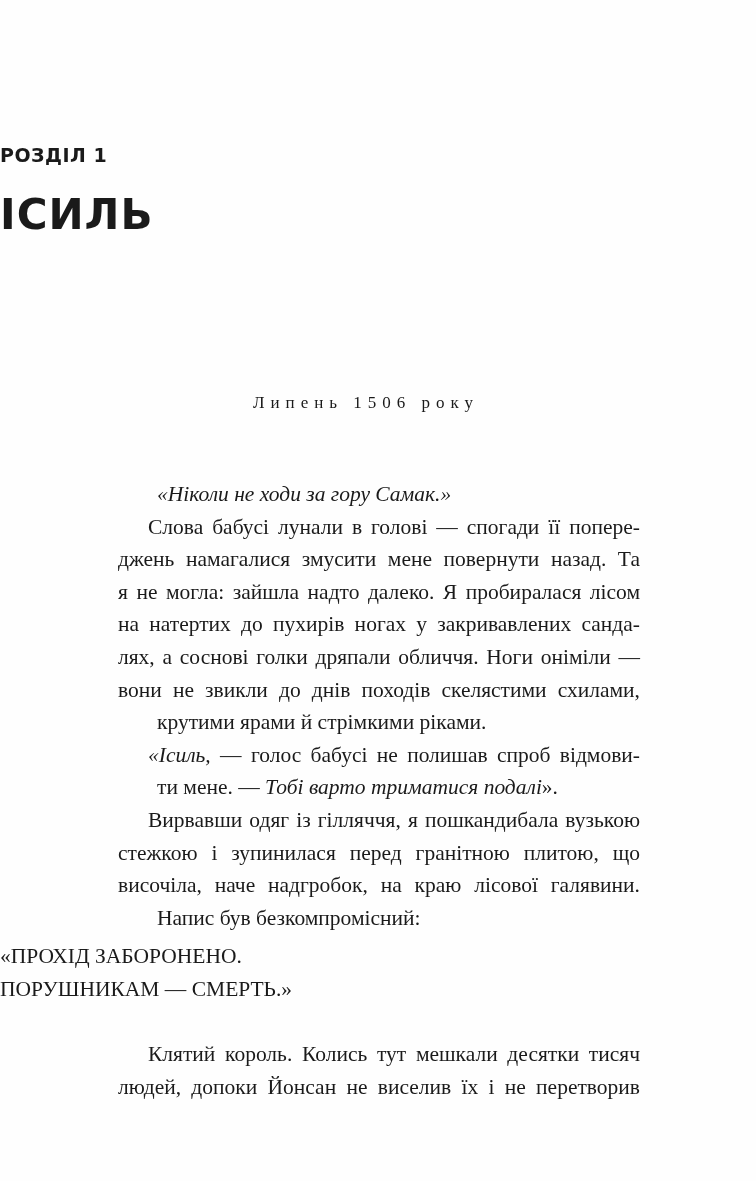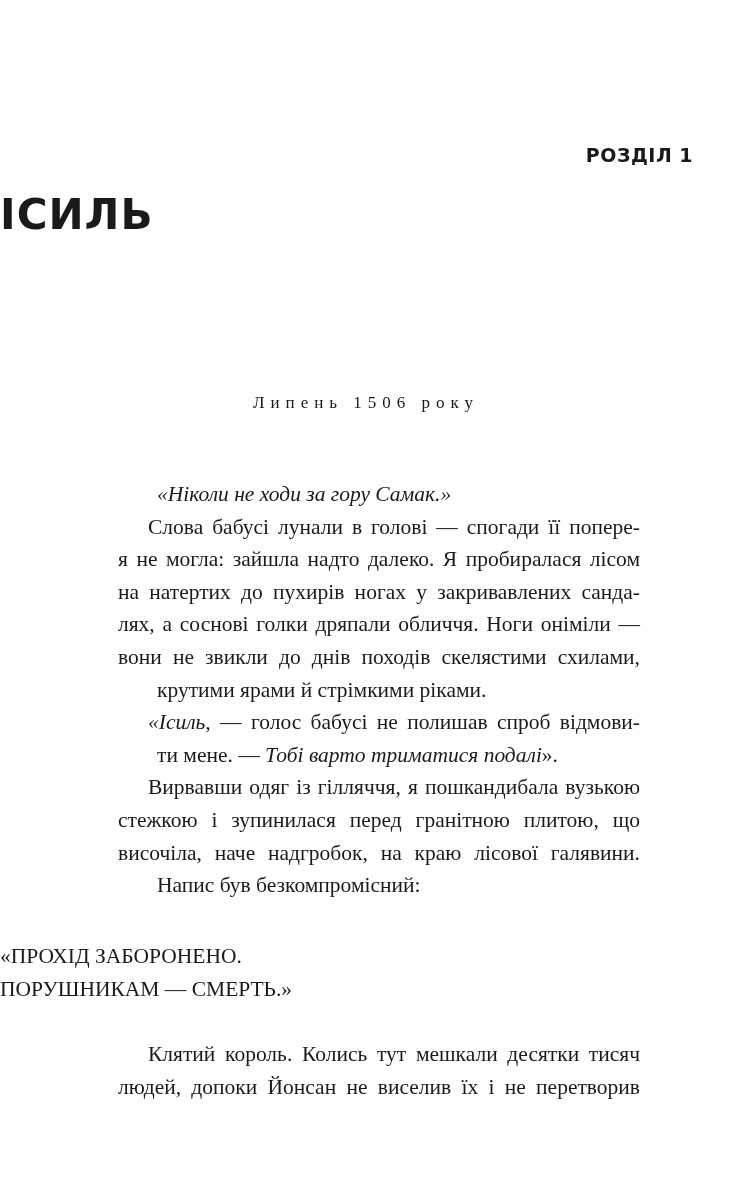--- a/index.html
+++ b/index.html
@@ -1,19 +1,19 @@
 <!DOCTYPE html>
 <html><head>
   <meta charset="utf-8">
   <style>
     html, body { margin: 0; padding: 0; background: #fefefe; }
     body { width: 756px; height: 1181px; position: relative; overflow: hidden; color: #1a1a1a; }
     .page { position: absolute; left: 0; top: 0; width: 756px; height: 1181px; }
     .chapter-label {
-      position: absolute; top: 144px; left: 0; width: 693px; text-align: right;
+      position: absolute; top: 144px; left: 0; width: 693px; text-align: left;
       font-family: "DejaVu Sans", sans-serif; font-weight: bold; font-size: 19px; letter-spacing: 0.5px;
     }
     .chapter-title {
       position: absolute; top: 190px; left: 0; width: 756px; text-align: left;
       font-family: "DejaVu Sans", sans-serif; font-weight: bold; font-size: 42px; letter-spacing: 1px;
     }
     .date-line {
       position: absolute; top: 393px; left: 0; width: 732px; text-align: center;
       font-family: "Liberation Serif", serif; font-size: 17px; letter-spacing: 6px;
     }
@@ -38,20 +38,21 @@
 <div class="page">
 
   <div class="chapter-label">РОЗДІЛ 1</div>
   <div class="chapter-title">ІСИЛЬ</div>
 
   <div class="date-line">Липень 1506 року</div>
 
   <div class="body-text" style="top:478px;">
     <div class="line last it">«Ніколи не ходи за гору Самак.»</div>
     <div class="line indent">Слова бабусі лунали в голові — спогади її попере-</div>
+    <div class="line">джень намагалися змусити мене повернути назад. Та</div>
     <div class="line">я не могла: зайшла надто далеко. Я пробиралася лісом</div>
     <div class="line">на натертих до пухирів ногах у закривавлених санда-</div>
     <div class="line">лях, а соснові голки дряпали обличчя. Ноги оніміли —</div>
     <div class="line">вони не звикли до днів походів скелястими схилами,</div>
     <div class="line last">крутими ярами й стрімкими ріками.</div>
 
     <div class="line indent"><span class="it">«Ісиль,</span><span> — голос бабусі не полишав спроб відмови-</span></div>
     <div class="line last"><span>ти мене. — </span><span class="it">Тобі варто триматися подалі</span><span>».</span></div>
 
     <div class="line indent">Вирвавши одяг із гілляччя, я пошкандибала вузькою</div>

